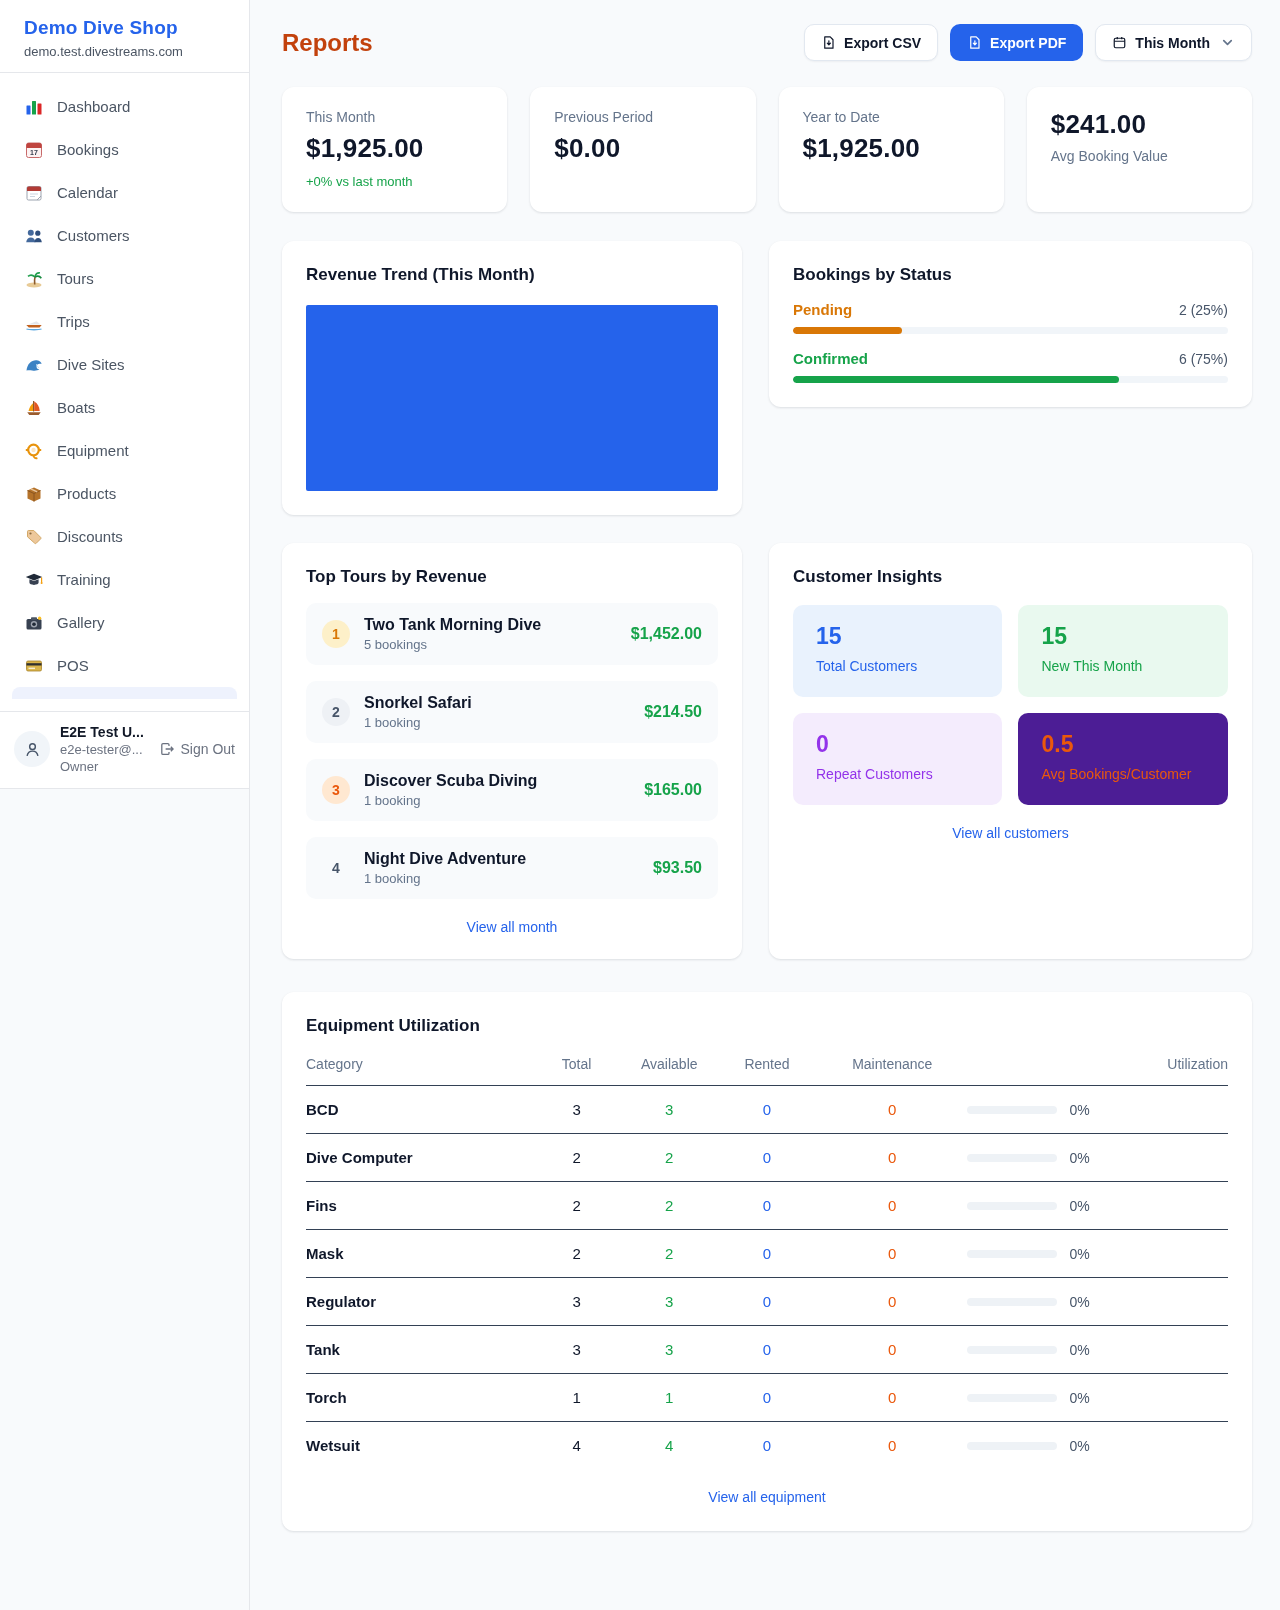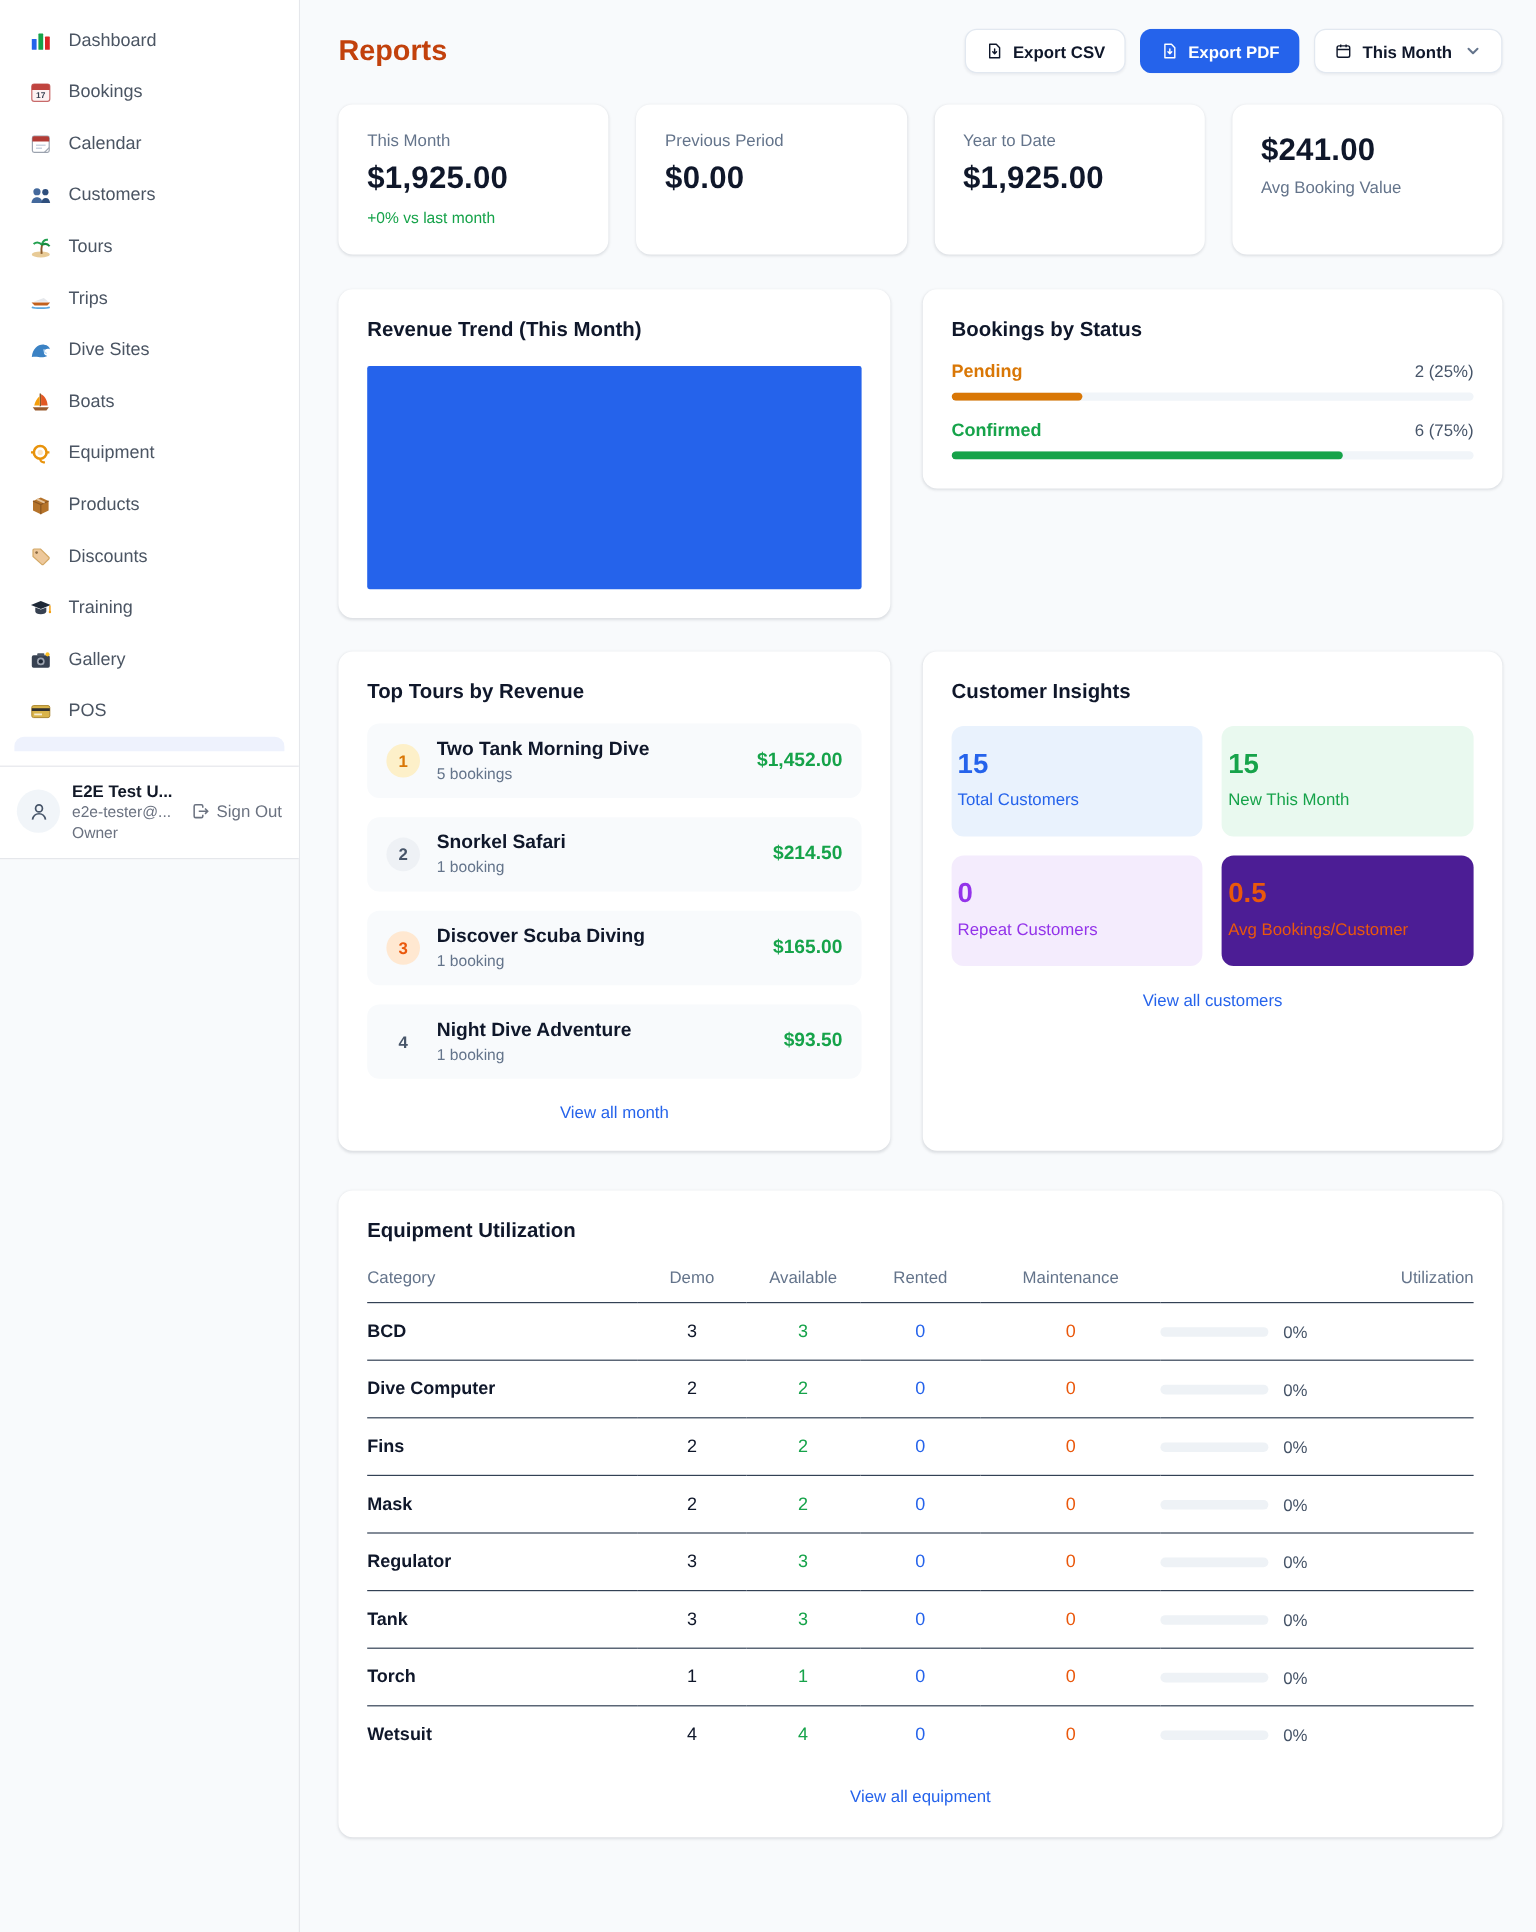--- a/index.html
+++ b/index.html
@@ -67,21 +67,21 @@
   .tour-row { display:flex; align-items:center; gap:14px; background:#f8fafc; border-radius:10px; padding:11px 16px; margin-top:16px; min-height:62px; }
   .tours-card .card-title { margin-bottom:4px; }
   .rank { width:28px; height:28px; border-radius:50%; display:flex; align-items:center; justify-content:center; font-size:14px; font-weight:bold; flex:0 0 28px; }
   .tour-info { flex:1; min-width:0; }
   .tour-name { font-size:16px; font-weight:bold; color:#0f172a; }
   .tour-bookings { font-size:13px; color:#64748b; margin-top:3px; }
   .tour-revenue { font-size:16px; font-weight:bold; color:var(--green,#16a34a); }
   .view-link { display:block; text-align:center; color:var(--accent,#2563eb); font-size:14px; margin-top:20px; text-decoration:none; cursor:pointer; }
 
   .tiles { display:grid; grid-template-columns:1fr 1fr; gap:16px; margin-top:18px; }
-  .tile { border-radius:10px; padding:18px 5px; min-height:92px; }
+  .tile { border-radius:10px; padding:18px 23px; min-height:92px; }
   .tile-value { font-size:23px; font-weight:bold; }
   .tile-label { font-size:14px; margin-top:8px; }
 
   .equip-card { padding:24px 24px 26px; }
   .equip-table { width:100%; border-collapse:collapse; margin-top:20px; }
   .equip-table th { font-size:14px; font-weight:normal; color:#64748b; text-align:center; padding:0 0 13px; }
   .equip-table th:first-child { text-align:left; }
   .equip-table th:last-child { text-align:right; }
   .equip-table th { border-bottom:1px solid #334155; }
   .equip-table td { font-size:15px; padding:15px 0; text-align:center; border-bottom:1px solid #334155; }
@@ -97,20 +97,24 @@
   .util-fill { height:100%; border-radius:4px; background:var(--accent,#2563eb); }
   .util-pct { font-size:14px; color:#475569; }
 </style>
 </head>
 <body>
 
 <div class="app">
 
   <aside class="left-col">
     <div class="sidebar-panel">
+      <div class="brand">
+        <div class="brand-name">Demo Dive Shop</div>
+        <div class="brand-domain">demo.test.divestreams.com</div>
+      </div>
 
       <nav class="nav">
 
         <div class="nav-item">
           <span class="ico">
               <svg viewBox="0 0 20 20">
                 <rect x="2.5" y="8.5" width="4" height="9" rx="0.5" fill="#2563eb"></rect>
                 <rect x="8" y="4" width="4" height="13.5" rx="0.5" fill="#16a34a"></rect>
                 <rect x="13.5" y="6.5" width="4" height="11" rx="0.5" fill="#dc2626"></rect>
               </svg>
@@ -441,21 +445,21 @@
         <a class="view-link">View all customers</a>
       </div>
     </div>
 
     <div class="card equip-card">
       <div class="card-title">Equipment Utilization</div>
       <table class="equip-table">
         <thead>
           <tr>
             <th>Category</th>
-            <th>Demo</th>
+            <th>Total</th>
             <th>Available</th>
             <th>Rented</th>
             <th>Maintenance</th>
             <th>Utilization</th>
           </tr>
         </thead>
         <tbody>
           <tr>
             <td class="cat">BCD</td>
             <td class="c-total">3</td>

